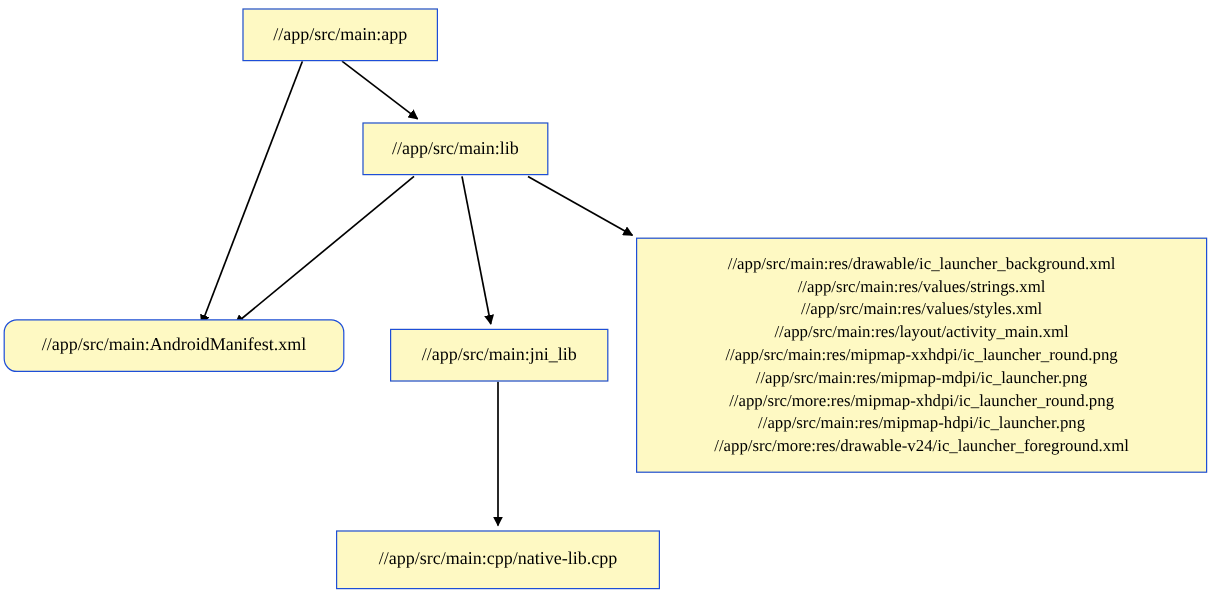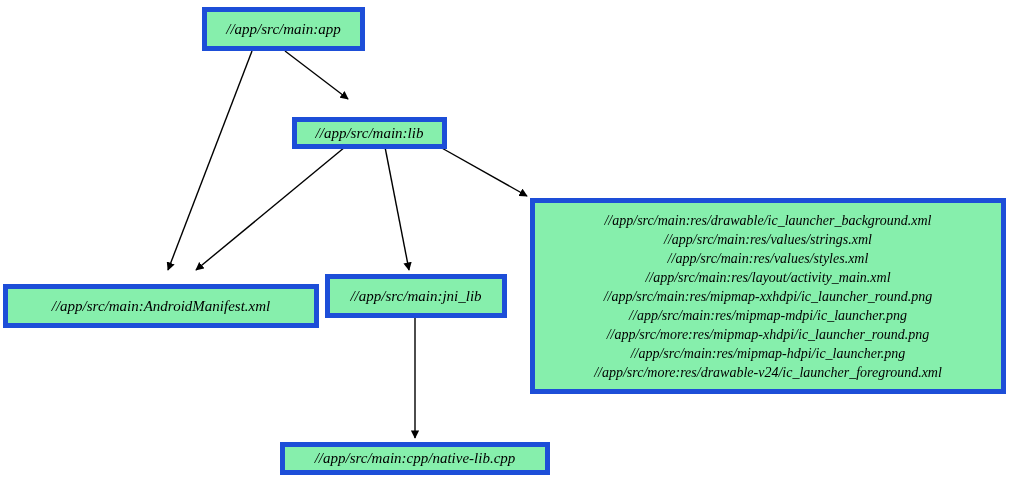--- a/index.html
+++ b/index.html
@@ -20,41 +20,40 @@
     position: absolute;
     left: 0;
     top: 0;
     width: 1018px;
     height: 496px;
     pointer-events: none;
   }
   .node {
     position: absolute;
     box-sizing: border-box;
-    border: 5px solid #1d4ed8;
-    background: #86efac;
+    border: 1px solid #1d4ed8;
+    background: #fef9c3;
     color: #000000;
     display: flex;
     align-items: center;
     justify-content: center;
     text-align: center;
     white-space: nowrap;
-    font-style: italic;
   }
   .node-label {
     font-size: 15px;
     line-height: 1;
     color: #000000;
   }
   
   #node-app        { left: 202px; top: 7px;   width: 163px; height: 44px; }
-  #node-lib        { left: 292px; top: 102px; width: 155px; height: 32px; margin-top: 15px; }
-  #node-manifest   { left: 3px;   top: 284px; width: 316px; height: 44px; }
+  #node-lib        { left: 302px; top: 102px; width: 155px; height: 44px; }
+  #node-manifest   { left: 3px;   top: 266px; width: 284px; height: 44px; border-radius: 11px; }
   #node-jnilib     { left: 325px; top: 274px; width: 182px; height: 44px; }
-  #node-cpp        { left: 280px; top: 442px; width: 270px; height: 33px; justify-content: center; }
+  #node-cpp        { left: 280px; top: 442px; width: 270px; height: 49px; justify-content: center; }
   #node-resources  { left: 530px; top: 198px; width: 476px; height: 196px;
                      align-items: center; justify-content: center; }
   .res-list {
     display: block;
     text-align: center;
     white-space: nowrap;
     padding: 0 4px;
   }
   .res-line {
     display: block;

